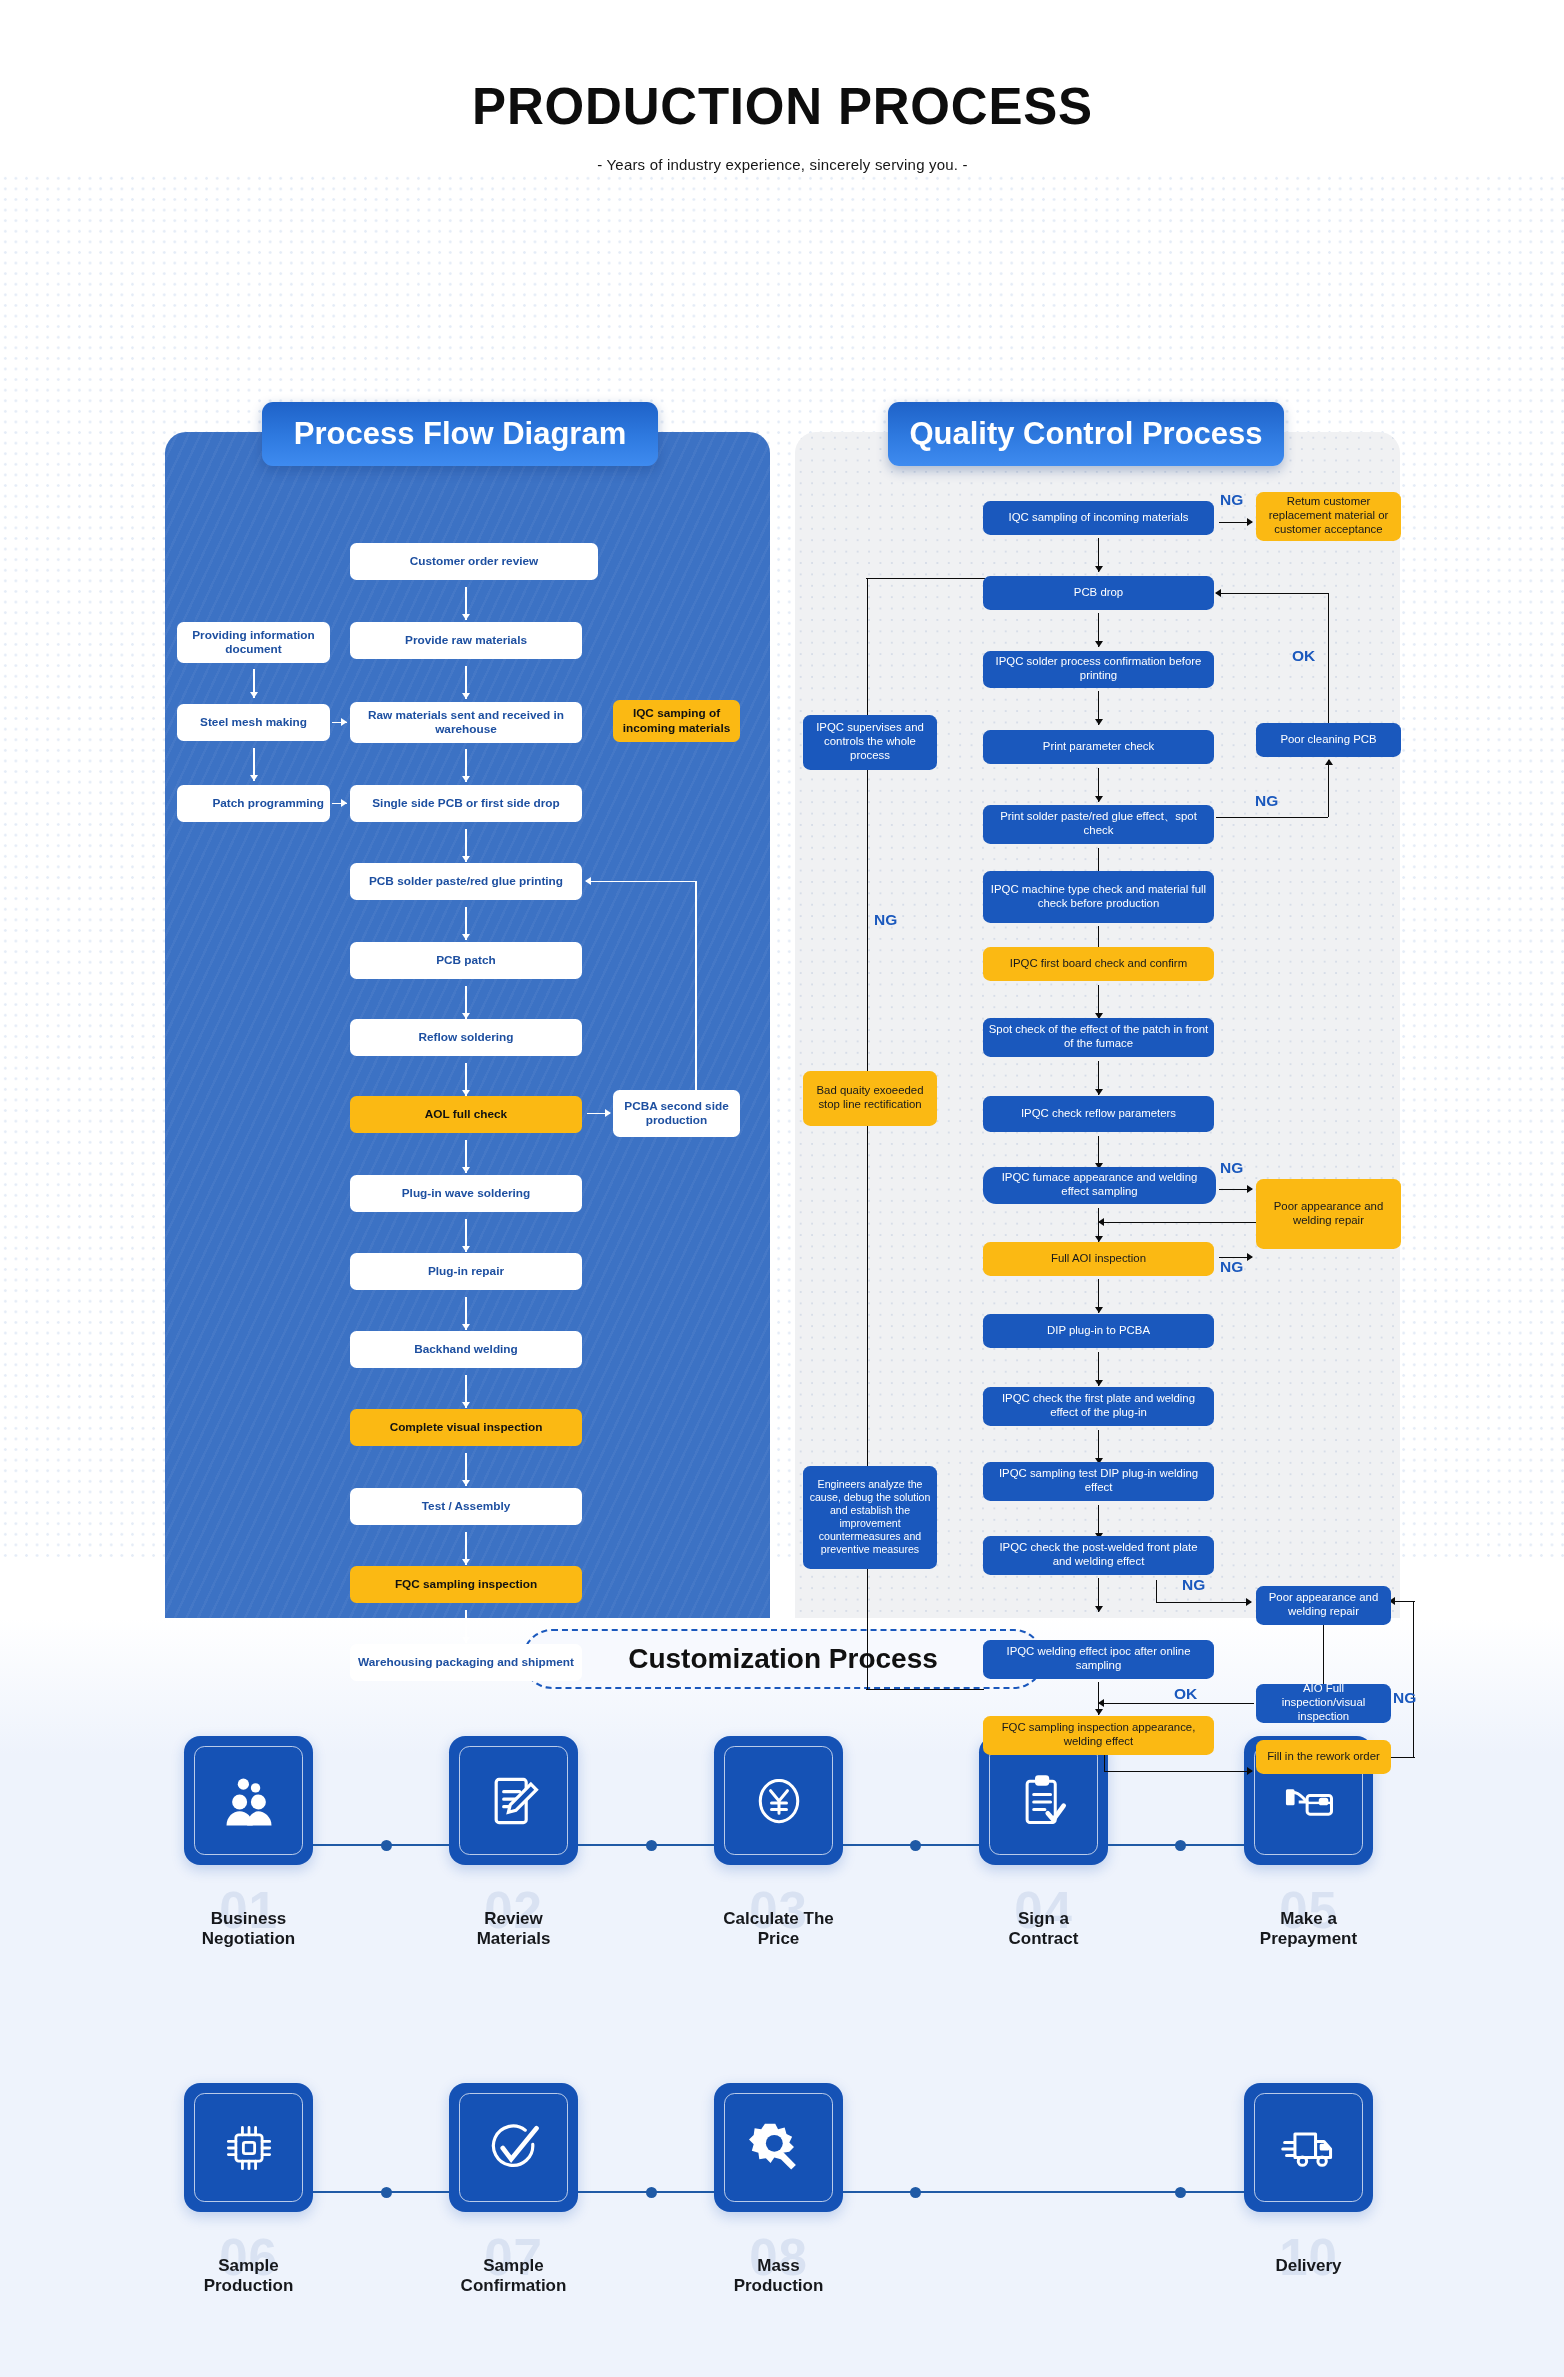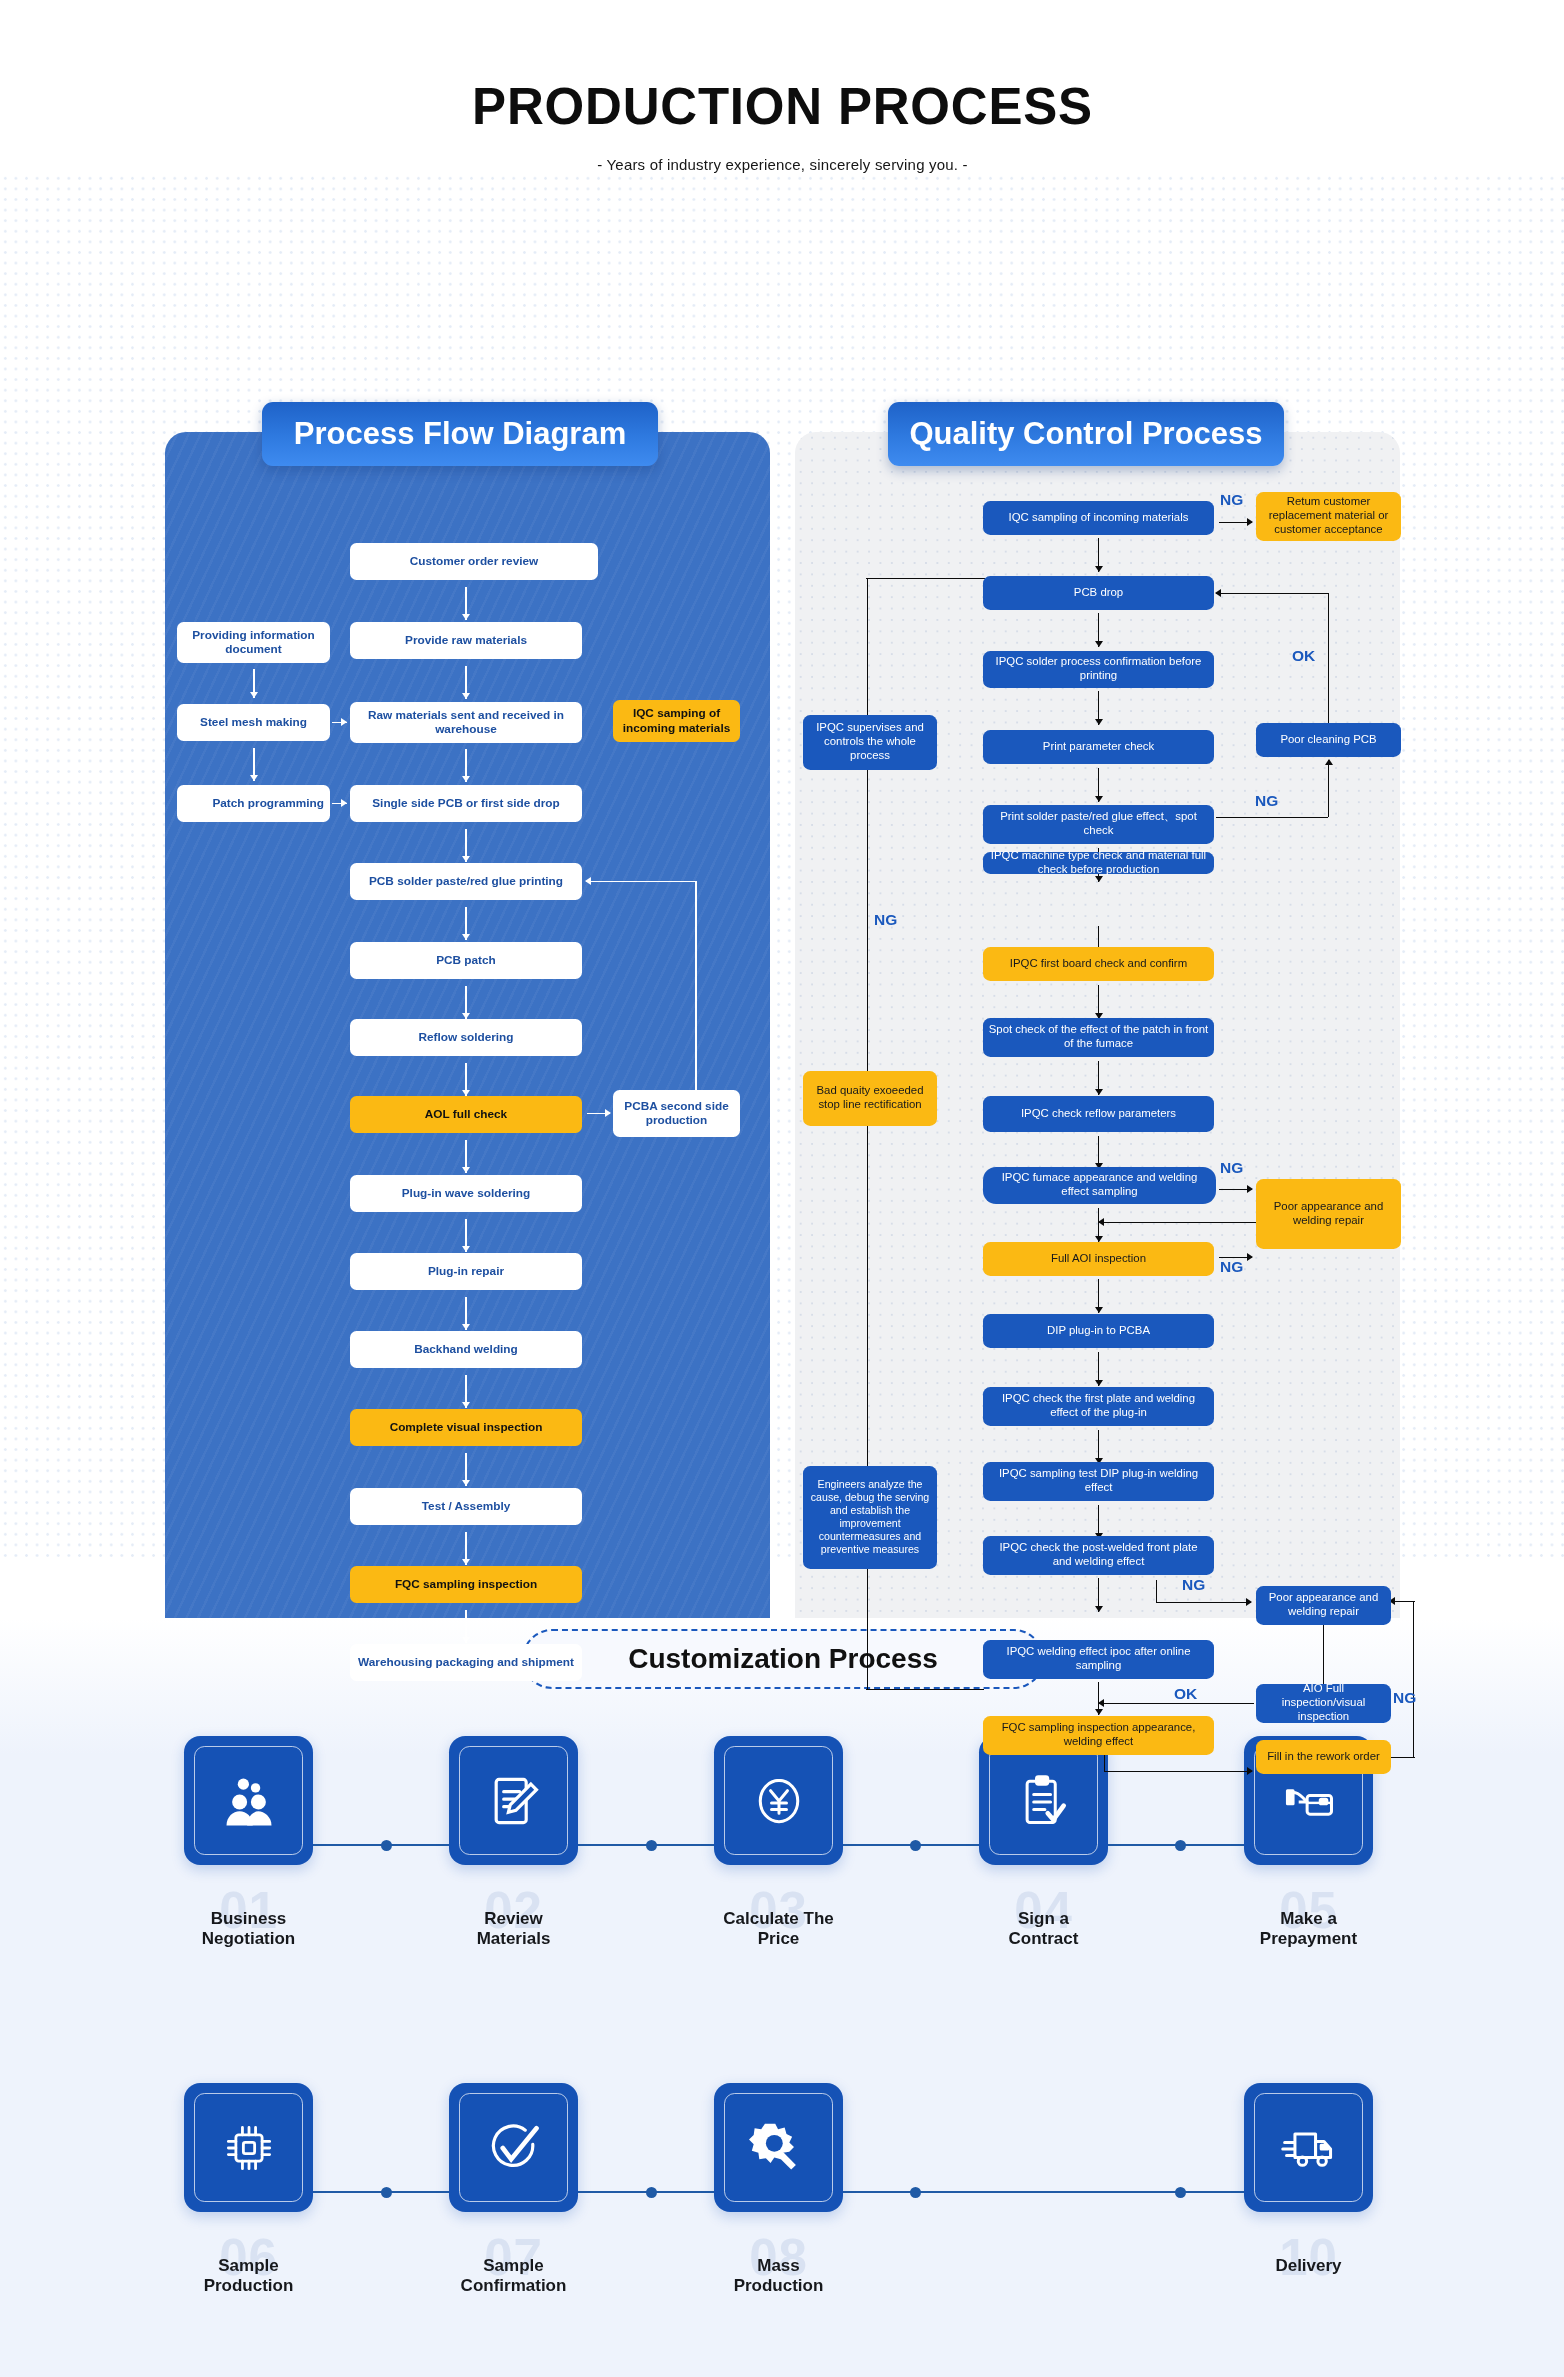--- a/index.html
+++ b/index.html
@@ -338,21 +338,21 @@
 
   <div class="node q-blue" style="left:983px;top:557px;width:231px;height:34px;">Print parameter check</div>
   <div class="arr d-v" style="left:1098px;top:595px;height:34px;"></div>
 
   <div class="node q-blue" style="left:983px;top:632px;width:231px;height:39px;">Print solder paste/red glue effect、spot check</div>
   <div class="arr d-plain-h" style="left:1216px;top:644px;width:112px;"></div>
   <div class="arr d-vp d-vu" style="left:1328px;top:587px;height:57px;"></div>
   <div class="tag" style="left:1255px;top:619px;">NG</div>
   <div class="arr d-v" style="left:1098px;top:675px;height:34px;"></div>
 
-  <div class="node q-blue" style="left:983px;top:679px;width:231px;height:22px;">IPQC machine type check and material full check before production</div>
+  <div class="node q-blue" style="left:983px;top:698px;width:231px;height:52px;">IPQC machine type check and material full check before production</div>
   <div class="arr d-v" style="left:1098px;top:753px;height:34px;"></div>
 
   <div class="node q-amber" style="left:983px;top:774px;width:231px;height:34px;">IPQC first board check and confirm</div>
   <div class="arr d-v" style="left:1098px;top:812px;height:34px;"></div>
 
   <div class="node q-blue" style="left:983px;top:845px;width:231px;height:39px;">Spot check of the effect of the patch in front of the fumace</div>
   <div class="arr d-v" style="left:1098px;top:888px;height:34px;"></div>
 
   <div class="node q-amber" style="left:803px;top:898px;width:134px;height:55px;">Bad quaity exoeeded stop line rectification</div>
 
@@ -374,21 +374,21 @@
 
   <div class="node q-blue" style="left:983px;top:1141px;width:231px;height:34px;">DIP plug-in to PCBA</div>
   <div class="arr d-v" style="left:1098px;top:1179px;height:34px;"></div>
 
   <div class="node q-blue" style="left:983px;top:1214px;width:231px;height:39px;">IPQC check the first plate and welding effect of the plug-in</div>
   <div class="arr d-v" style="left:1098px;top:1257px;height:34px;"></div>
 
   <div class="node q-blue" style="left:983px;top:1289px;width:231px;height:39px;">IPQC sampling test DIP plug-in welding effect</div>
   <div class="arr d-v" style="left:1098px;top:1332px;height:34px;"></div>
 
-  <div class="node q-blue" style="left:803px;top:1293px;width:134px;height:103px;font-size:10.6px;">Engineers analyze the cause, debug the serving and establish the improvement countermeasures and preventive measures</div>
+  <div class="node q-blue" style="left:803px;top:1293px;width:134px;height:103px;font-size:10.6px;">Engineers analyze the cause, debug the solution and establish the improvement countermeasures and preventive measures</div>
   <div class="arr d-plain-v" style="left:867px;top:1396px;height:121px;"></div>
   <div class="arr d-plain-h" style="left:866px;top:1516px;width:118px;"></div>
 
   <div class="node q-blue" style="left:983px;top:1363px;width:231px;height:39px;">IPQC check the post-welded front plate and welding effect</div>
   <div class="arr d-v" style="left:1098px;top:1405px;height:34px;"></div>
 
   <div class="arr d-plain-v" style="left:1156px;top:1407px;height:23px;"></div>
   <div class="arr d-h" style="left:1156px;top:1429px;width:95px;"></div>
   <div class="tag" style="left:1182px;top:1403px;">NG</div>
   <div class="node q-blue" style="left:1256px;top:1413px;width:135px;height:39px;">Poor appearance and welding repair</div>

